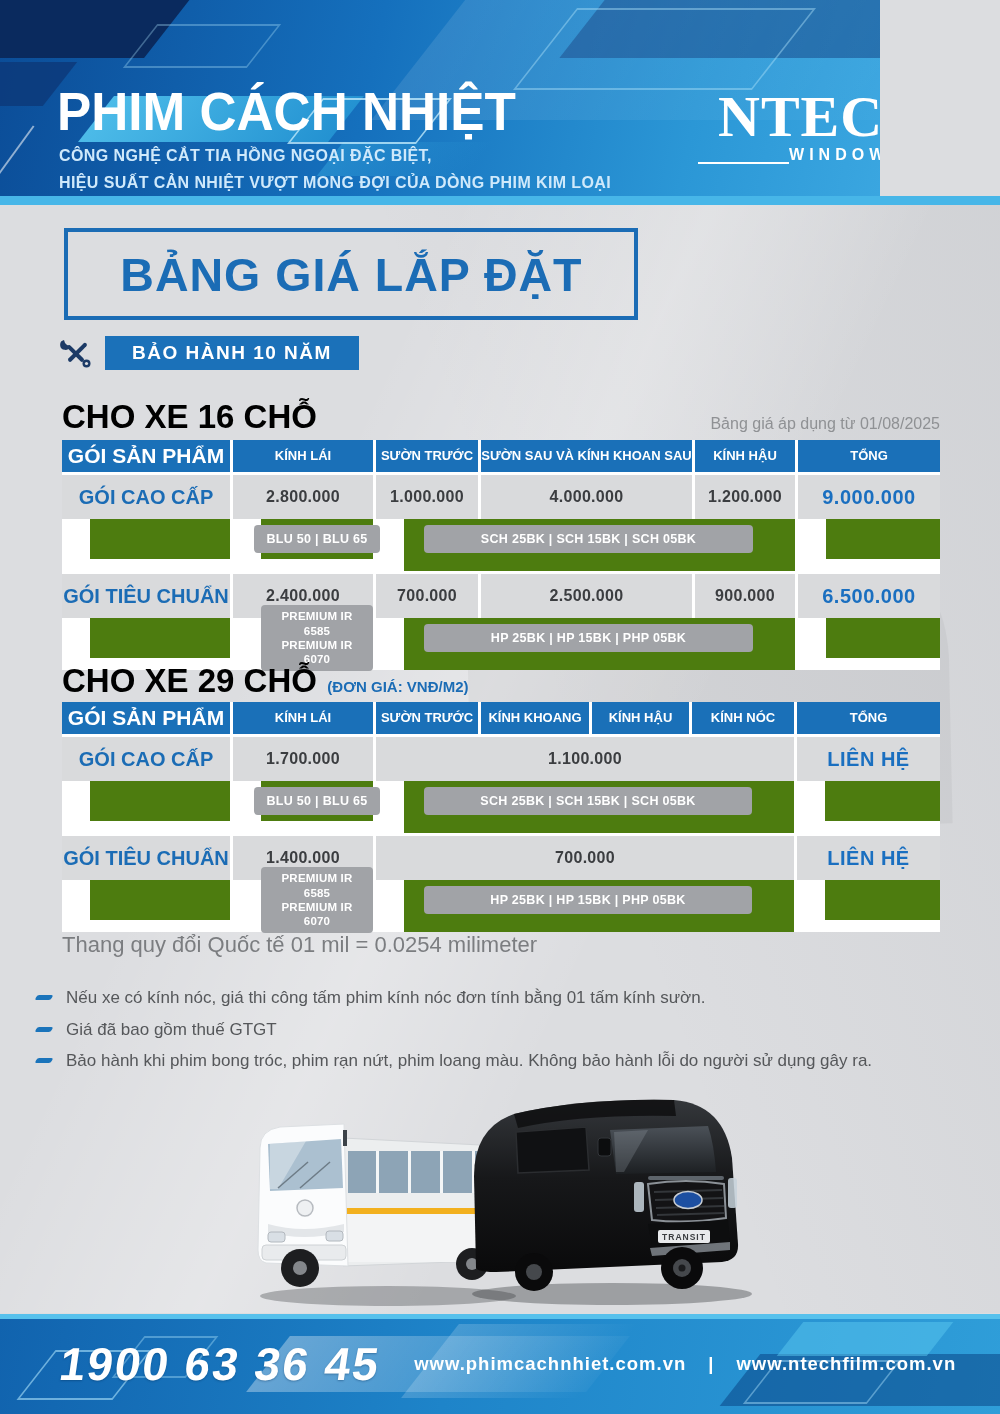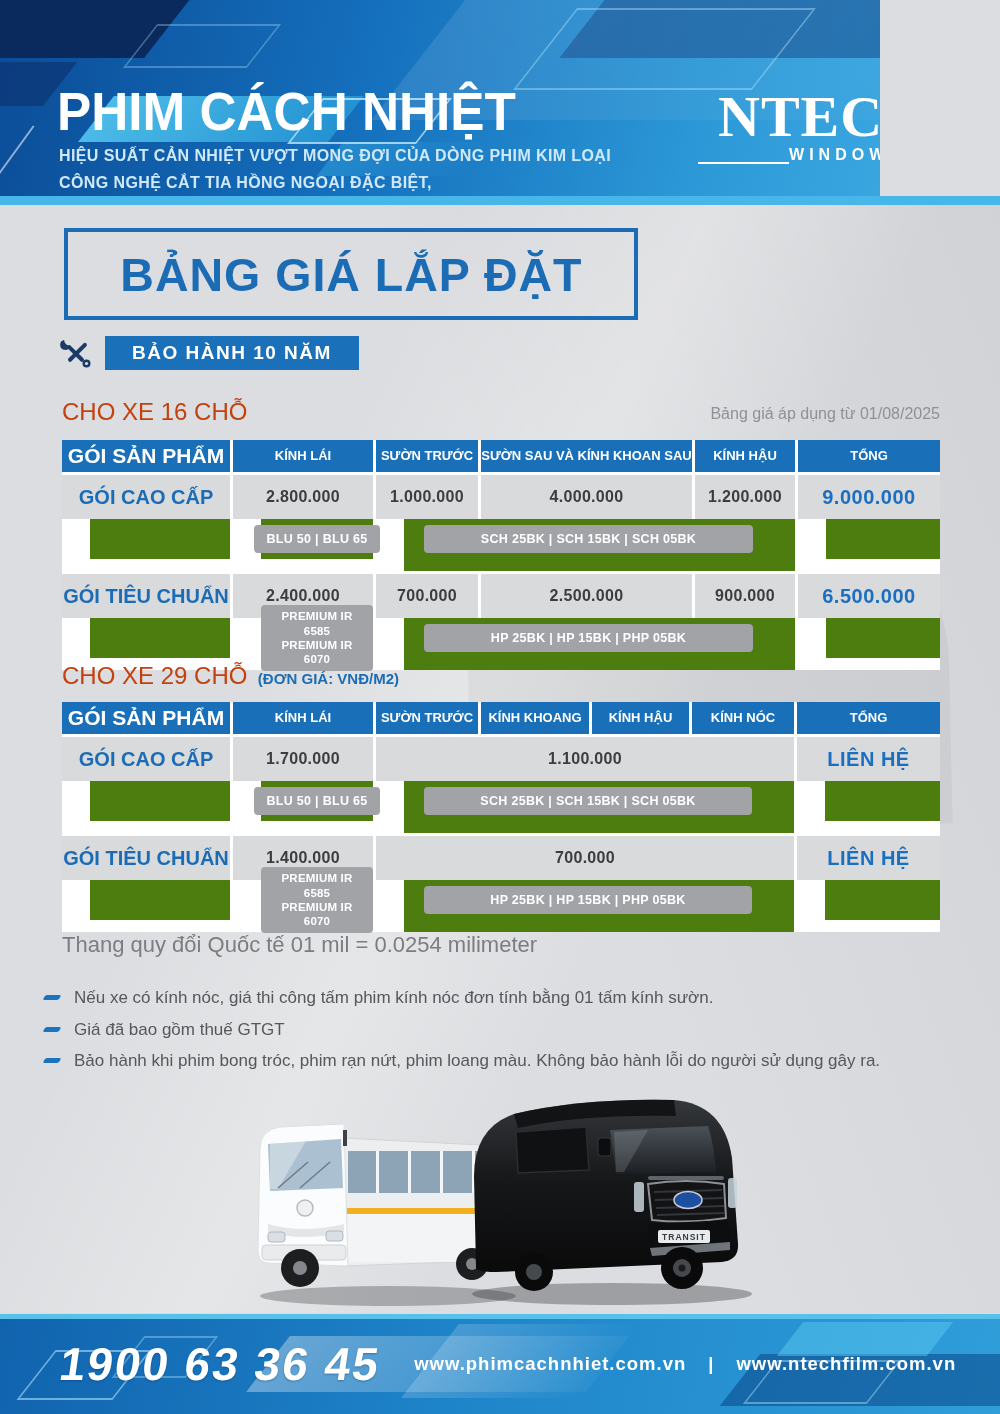--- a/index.html
+++ b/index.html
@@ -39,21 +39,21 @@
   
   .banner{position:absolute;left:64px;top:228px;width:566px;height:84px;border:4px solid #1b6cb5;
           display:flex;align-items:center;justify-content:center;}
   .banner span{font-size:47px;font-weight:bold;color:#1b6cb5;letter-spacing:1px;transform:scaleX(.99);white-space:nowrap;}
   
   .warranty{position:absolute;left:60px;top:336px;display:flex;align-items:center;gap:13px;}
   .warranty-badge{background:#1b71b9;color:#fff;font-weight:bold;font-size:19px;letter-spacing:1.5px;
                   padding:6px 27px;white-space:nowrap;}
   
   .sec-row{position:absolute;left:62px;width:878px;display:flex;justify-content:space-between;align-items:flex-end;}
-  .sec-title{font-size:24px;font-weight:normal;color:#c2410c;white-space:nowrap;}
+  .sec-title{font-size:33px;font-weight:bold;color:#000000;white-space:nowrap;}
   .sec-sub{font-size:15px;font-weight:bold;color:#1b6cb5;margin-left:6px;}
   .sec-note{font-size:16px;color:#8f9194;padding-bottom:3px;}
   
   .tbl{position:absolute;left:62px;width:878px;background:#fff;}
   .trow{display:grid;column-gap:3px;}
   .t16{grid-template-columns:168px 140px 102px 211px 100px 1fr;}
   .t29{grid-template-columns:168px 140px 102px 108px 97px 102px 1fr;}
   .gap-above{margin-top:3px;}
   .th{background:#1a70b8;color:#fff;display:flex;align-items:center;justify-content:center;
       height:32px;font-weight:bold;font-size:13px;text-align:center;line-height:1.1;}
@@ -64,21 +64,21 @@
   .total{font-size:20px;font-weight:bold;color:#1a6fc0;letter-spacing:.5px;}
   .frow .td{height:40px;background:#4d7c0f;margin-left:28px;}
   .pill{background:#a1a3a7;color:#fff;font-weight:bold;font-size:12.5px;border-radius:4px;
         padding:7px 12px;white-space:nowrap;letter-spacing:.3px;}
   .pill2{background:#a1a3a7;color:#fff;font-weight:bold;font-size:11.5px;border-radius:4px;
          padding:4px 10px;text-align:center;line-height:1.25;letter-spacing:.2px;}
   .span-pad{padding:0 42px 12px 20px;}
   .span-pad .pill{flex:1;text-align:center;}
   
   .conv-note{position:absolute;left:62px;top:932px;font-size:22px;color:#7b7d80;}
-  .bullets{position:absolute;left:44px;top:986px;width:900px;display:flex;flex-direction:column;gap:7px;}
+  .bullets{position:absolute;left:36px;top:986px;width:900px;display:flex;flex-direction:column;gap:7px;}
   .bullet{display:flex;gap:14px;font-size:17px;color:#55575a;line-height:1.45;}
   .dash{flex:0 0 16px;height:5px;background:#1b74bb;border-radius:2px;transform:skewX(-28deg);margin-top:9px;}
   
   .veh{position:absolute;}
   
   .footer{position:absolute;left:0;top:1314px;width:1000px;height:100px;overflow:hidden;
           background:linear-gradient(100deg,#1163ae 0%,#1e84c9 45%,#2f9ed9 100%);}
   .ftr-strip{position:absolute;top:0;left:0;width:1000px;height:5px;background:#57c1ec;}
   .fs{position:absolute;transform:skewX(-38deg);}
   .fs-out1{left:36px;top:36px;width:92px;height:46px;border:2px solid rgba(170,225,250,.6);}
@@ -105,22 +105,22 @@
     <div class="hdr-shape hs-navy1"></div>
     <div class="hdr-shape hs-navy2"></div>
     <div class="hdr-shape hs-cyan1"></div>
     <div class="hdr-shape hs-cyan2"></div>
     <div class="hdr-shape hs-out1"></div>
     <div class="hdr-shape hs-out2"></div>
     <div class="hdr-shape hs-out3"></div>
     <div class="hs-line" style="position:absolute;"></div>
     <div class="hdr-title">PHIM CÁCH NHIỆT</div>
     <div class="hdr-sub">
+      <div>CÔNG NGHỆ CẮT TIA HỒNG NGOẠI ĐẶC BIỆT,</div>
       <div>HIỆU SUẤT CẢN NHIỆT VƯỢT MONG ĐỢI CỦA DÒNG PHIM KIM LOẠI</div>
-      <div>CÔNG NGHỆ CẮT TIA HỒNG NGOẠI ĐẶC BIỆT,</div>
     </div>
     <div class="logo">
       <div class="logo-word"><span>NTECH</span><span class="logo-reg">®</span></div>
       <div class="logo-tag">
         <div class="logo-rule"></div>
         <div class="logo-tagline">WINDOW FILM</div>
       </div>
     </div>
   </div>
   <div class="hdr-strip"></div>

